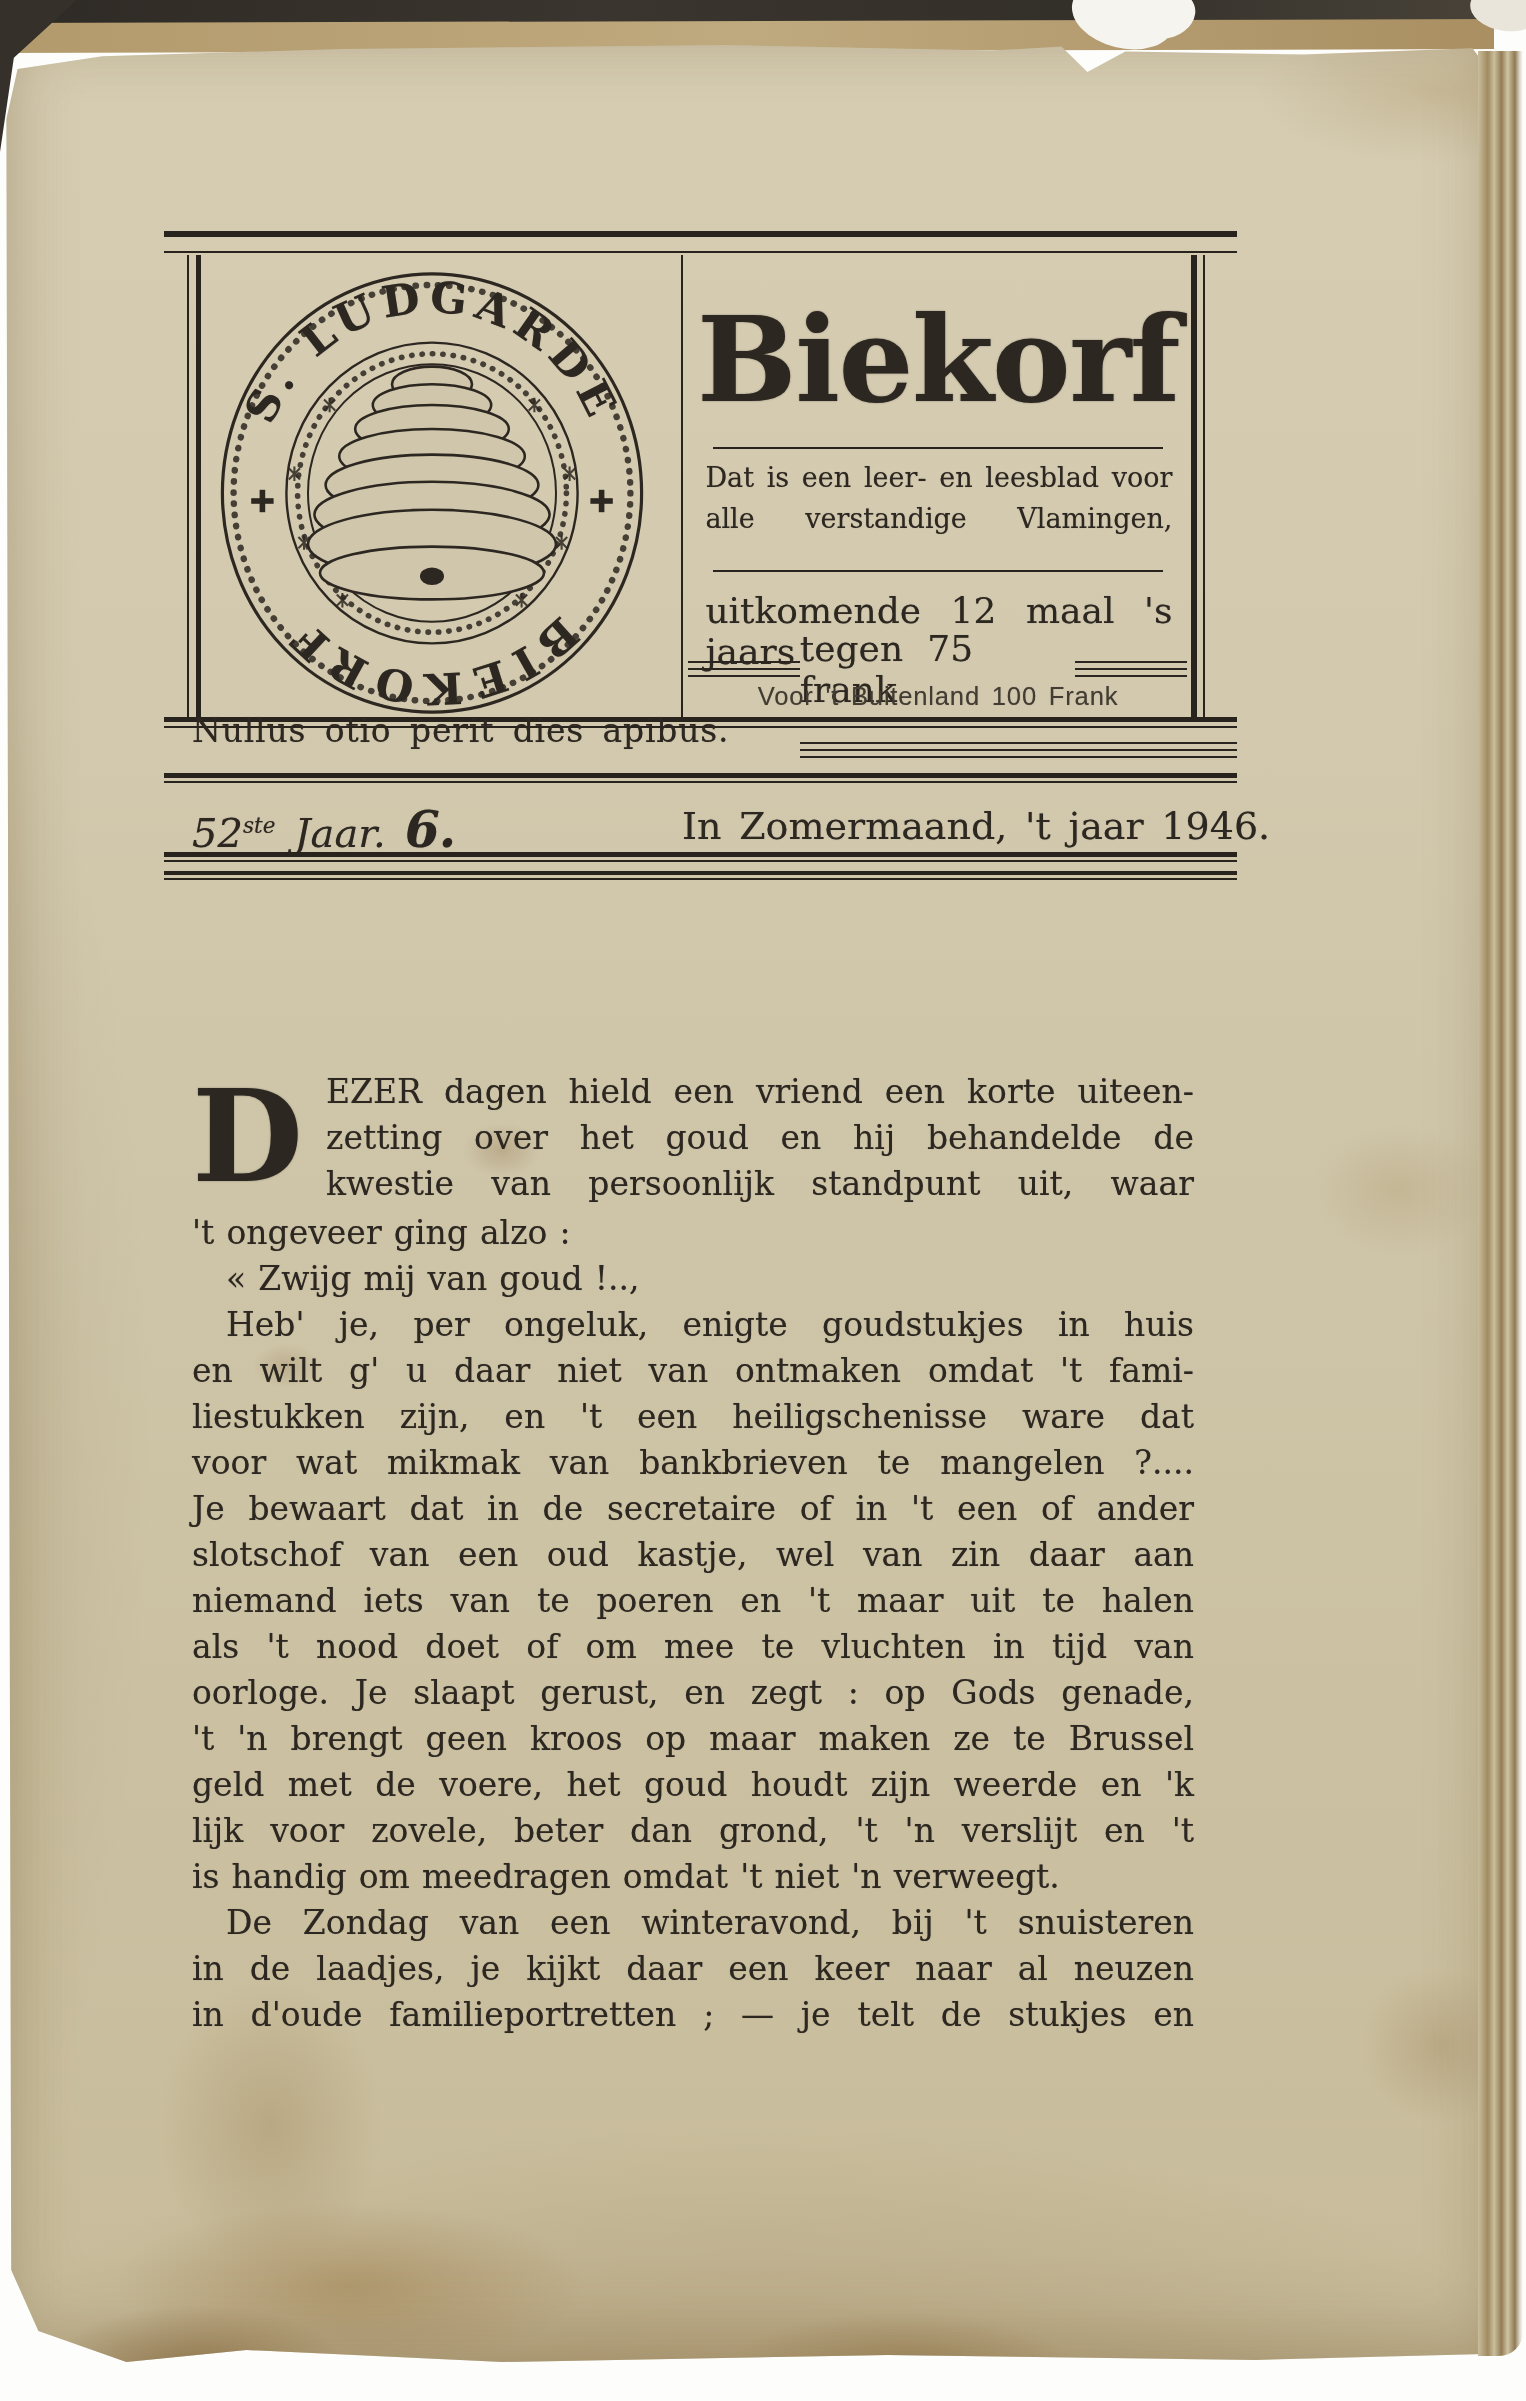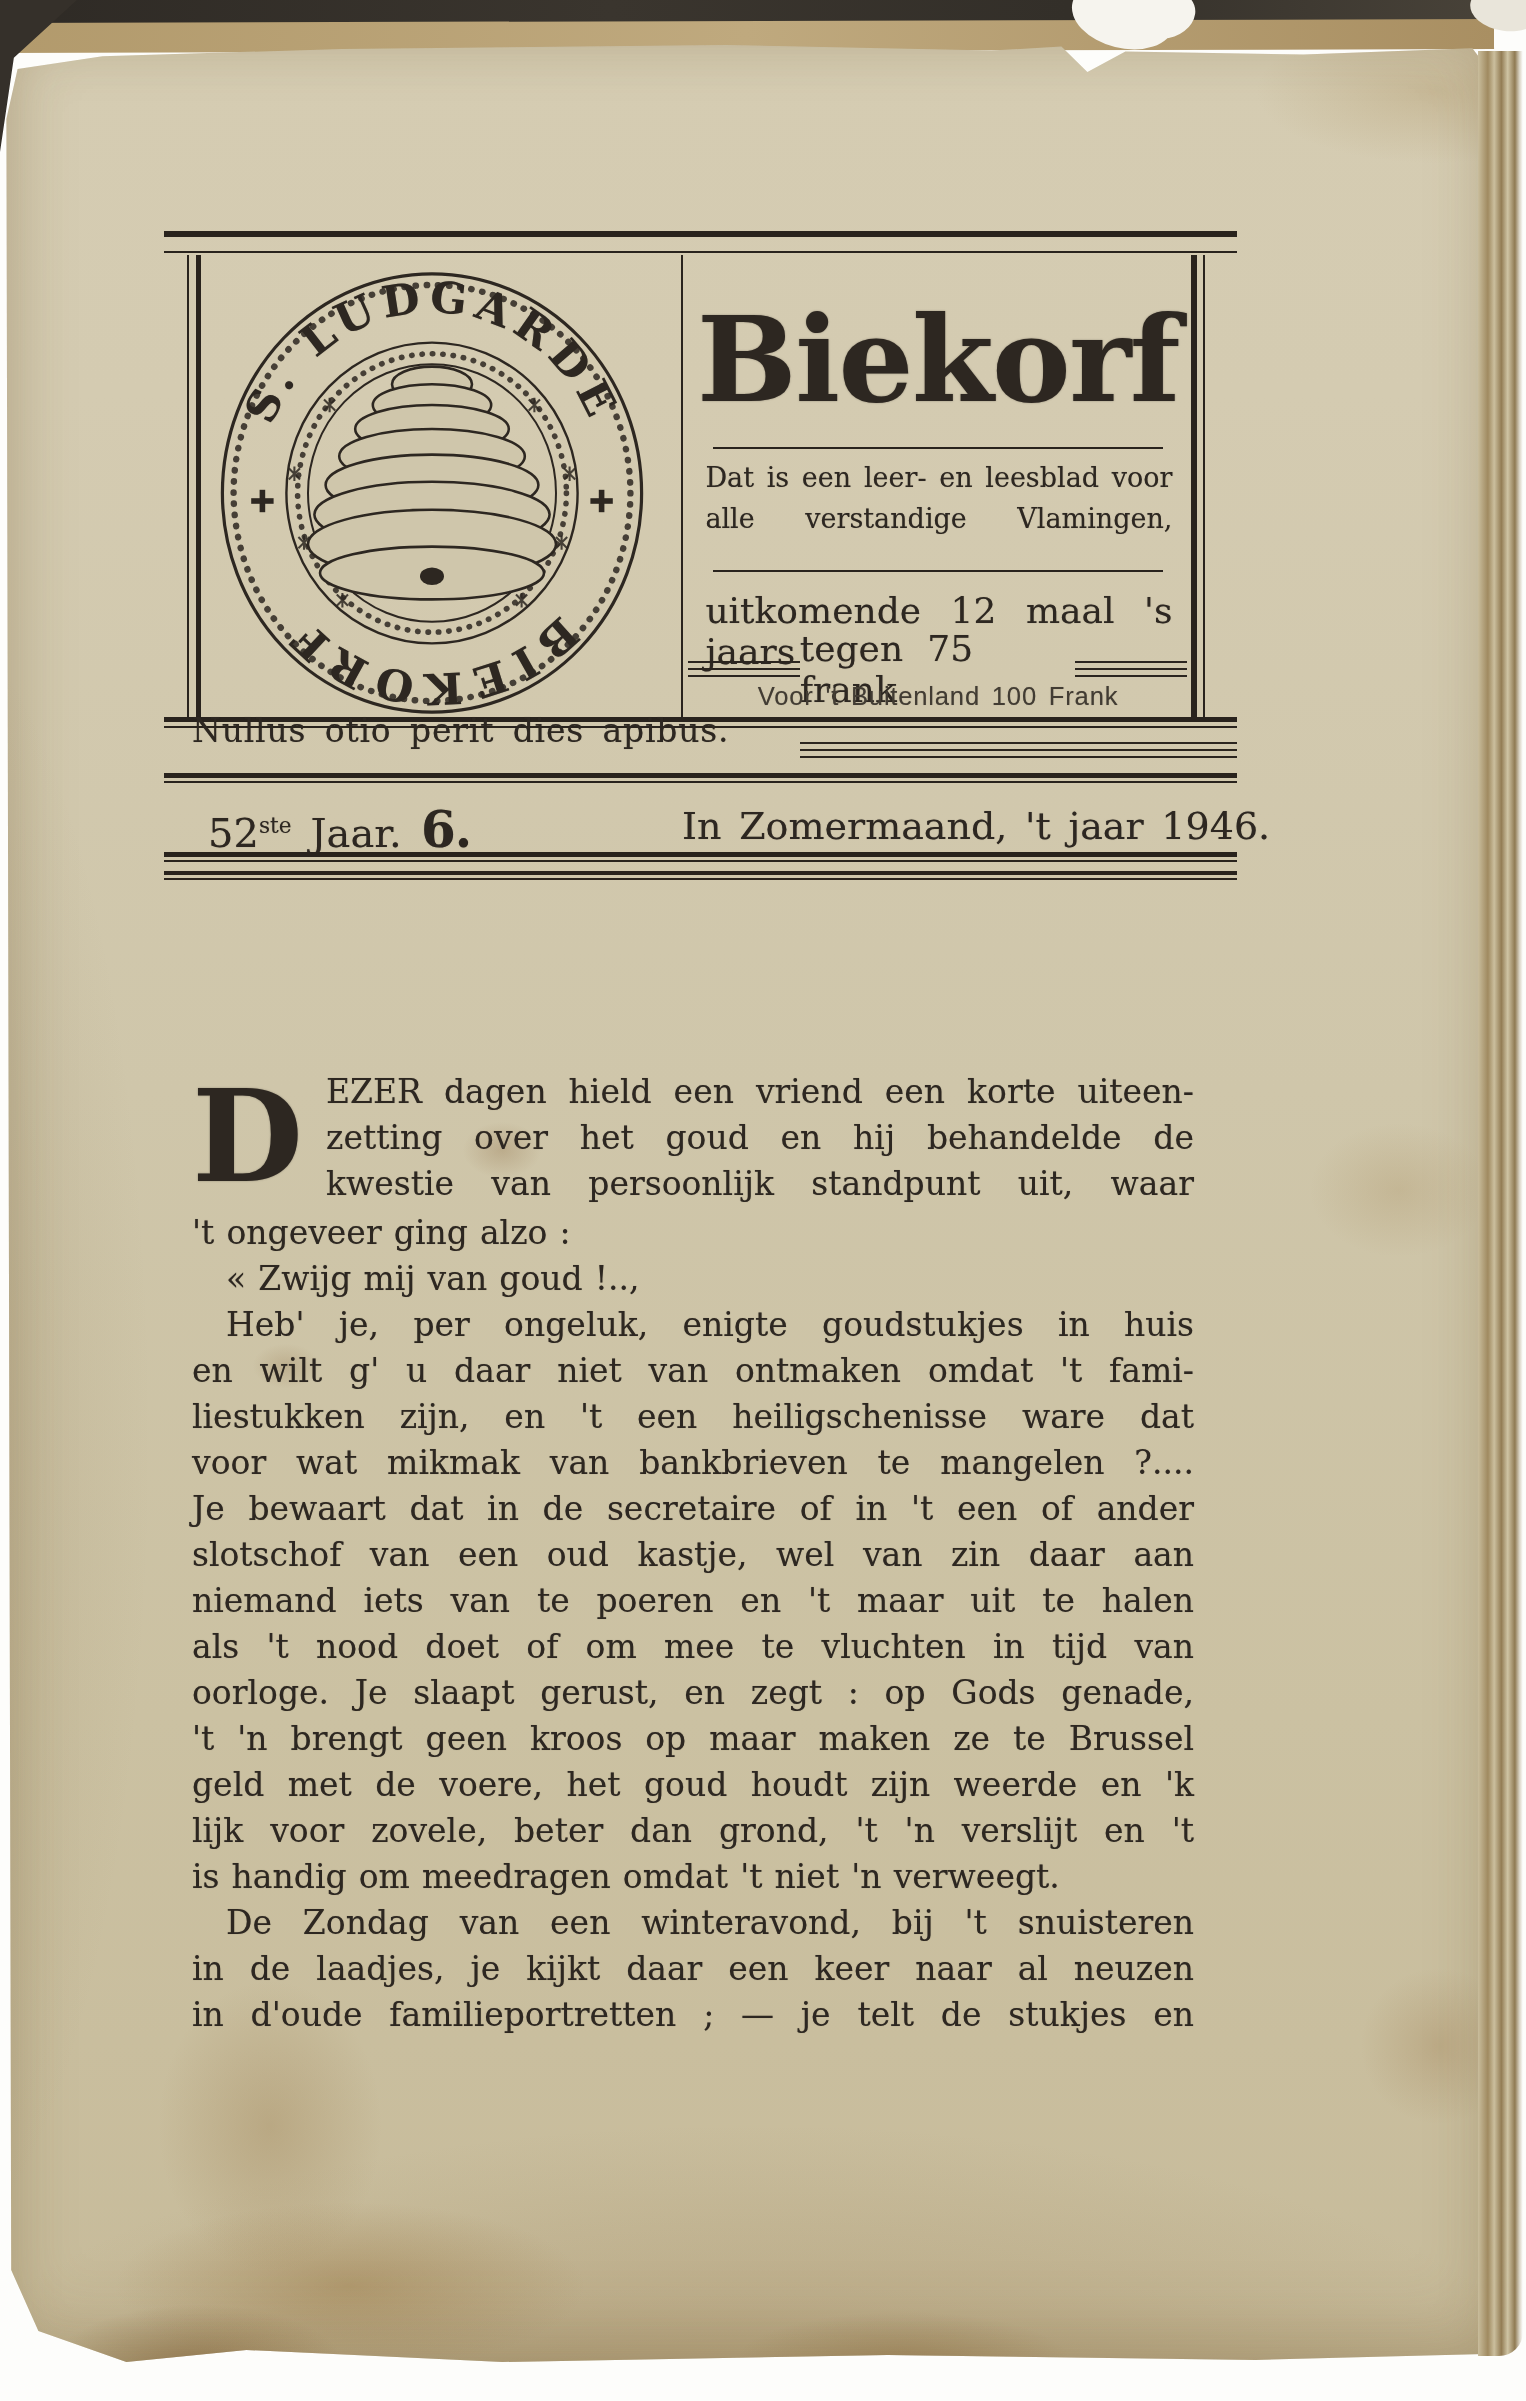--- a/index.html
+++ b/index.html
@@ -164,21 +164,21 @@
       </div>
       <div class="abs foreign" style="left:0;top:427px;width:100%;text-align:center;">Voor 't Buitenland 100 Frank</div>
     </div>
 
     <div class="abs motto" style="left:192px;top:711px;">Nullus otio perit dies apibus.</div>
     <div class="abs tripleline" style="left:800px;top:742px;width:437px;"></div>
 
     <div class="rule" style="left:164px;top:773px;width:1073px;height:4.8px;"></div>
     <div class="rule" style="left:164px;top:781px;width:1073px;height:2.4px;"></div>
 
-    <div class="abs issueleft" style="left:208px;top:800px;">
+    <div class="abs issueleft" style="left:192px;top:800px;font-style:italic;">
       <span>52</span><sup>ste</sup>
       <span>Jaar.</span>
       <span class="issue-num">6.</span>
     </div>
     <div class="abs issuedate" style="left:682px;top:804px;">In Zomermaand, 't jaar 1946.</div>
 
     <div class="rule" style="left:164px;top:852px;width:1073px;height:4.8px;"></div>
     <div class="rule" style="left:164px;top:860px;width:1073px;height:2.4px;"></div>
     <div class="rule" style="left:164px;top:871px;width:1073px;height:4px;"></div>
     <div class="rule" style="left:164px;top:878px;width:1073px;height:2.4px;"></div>

